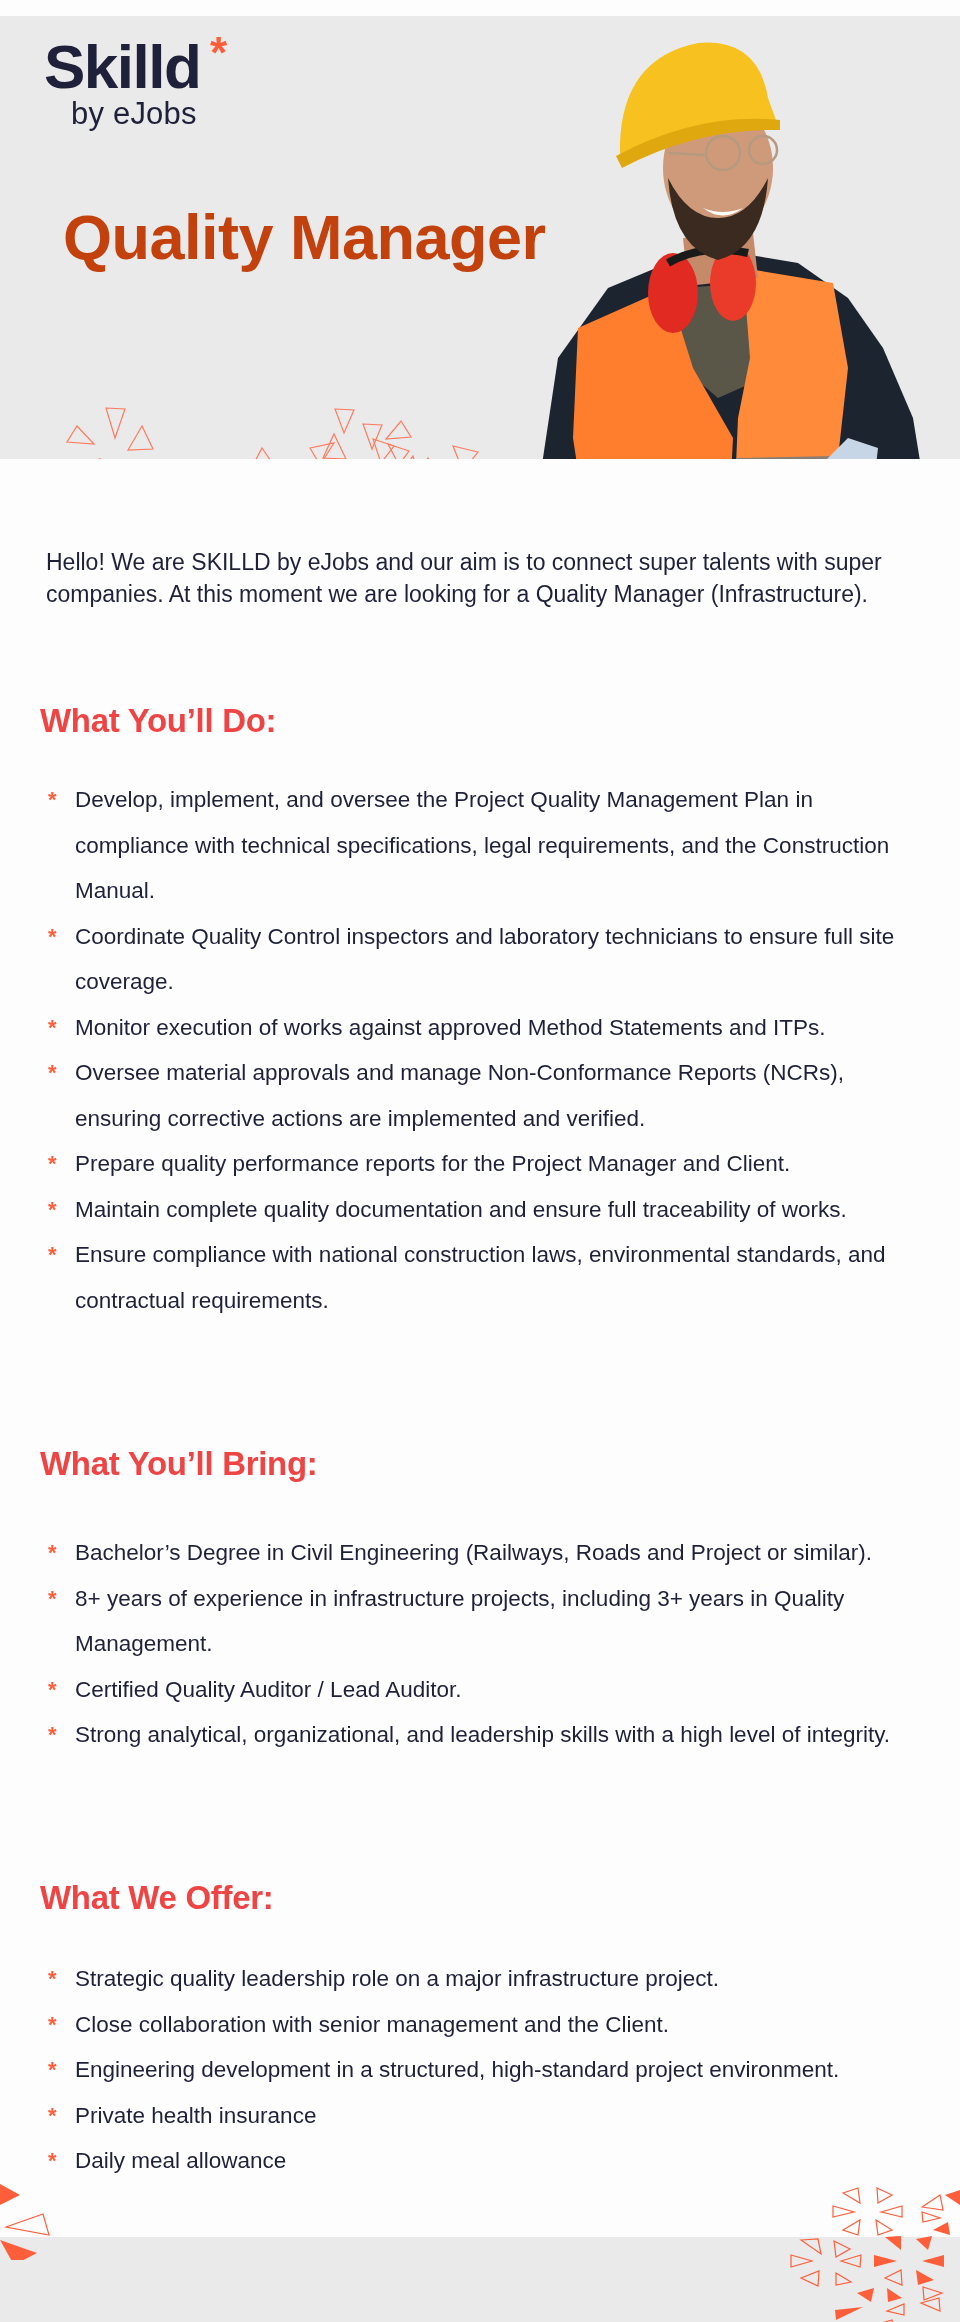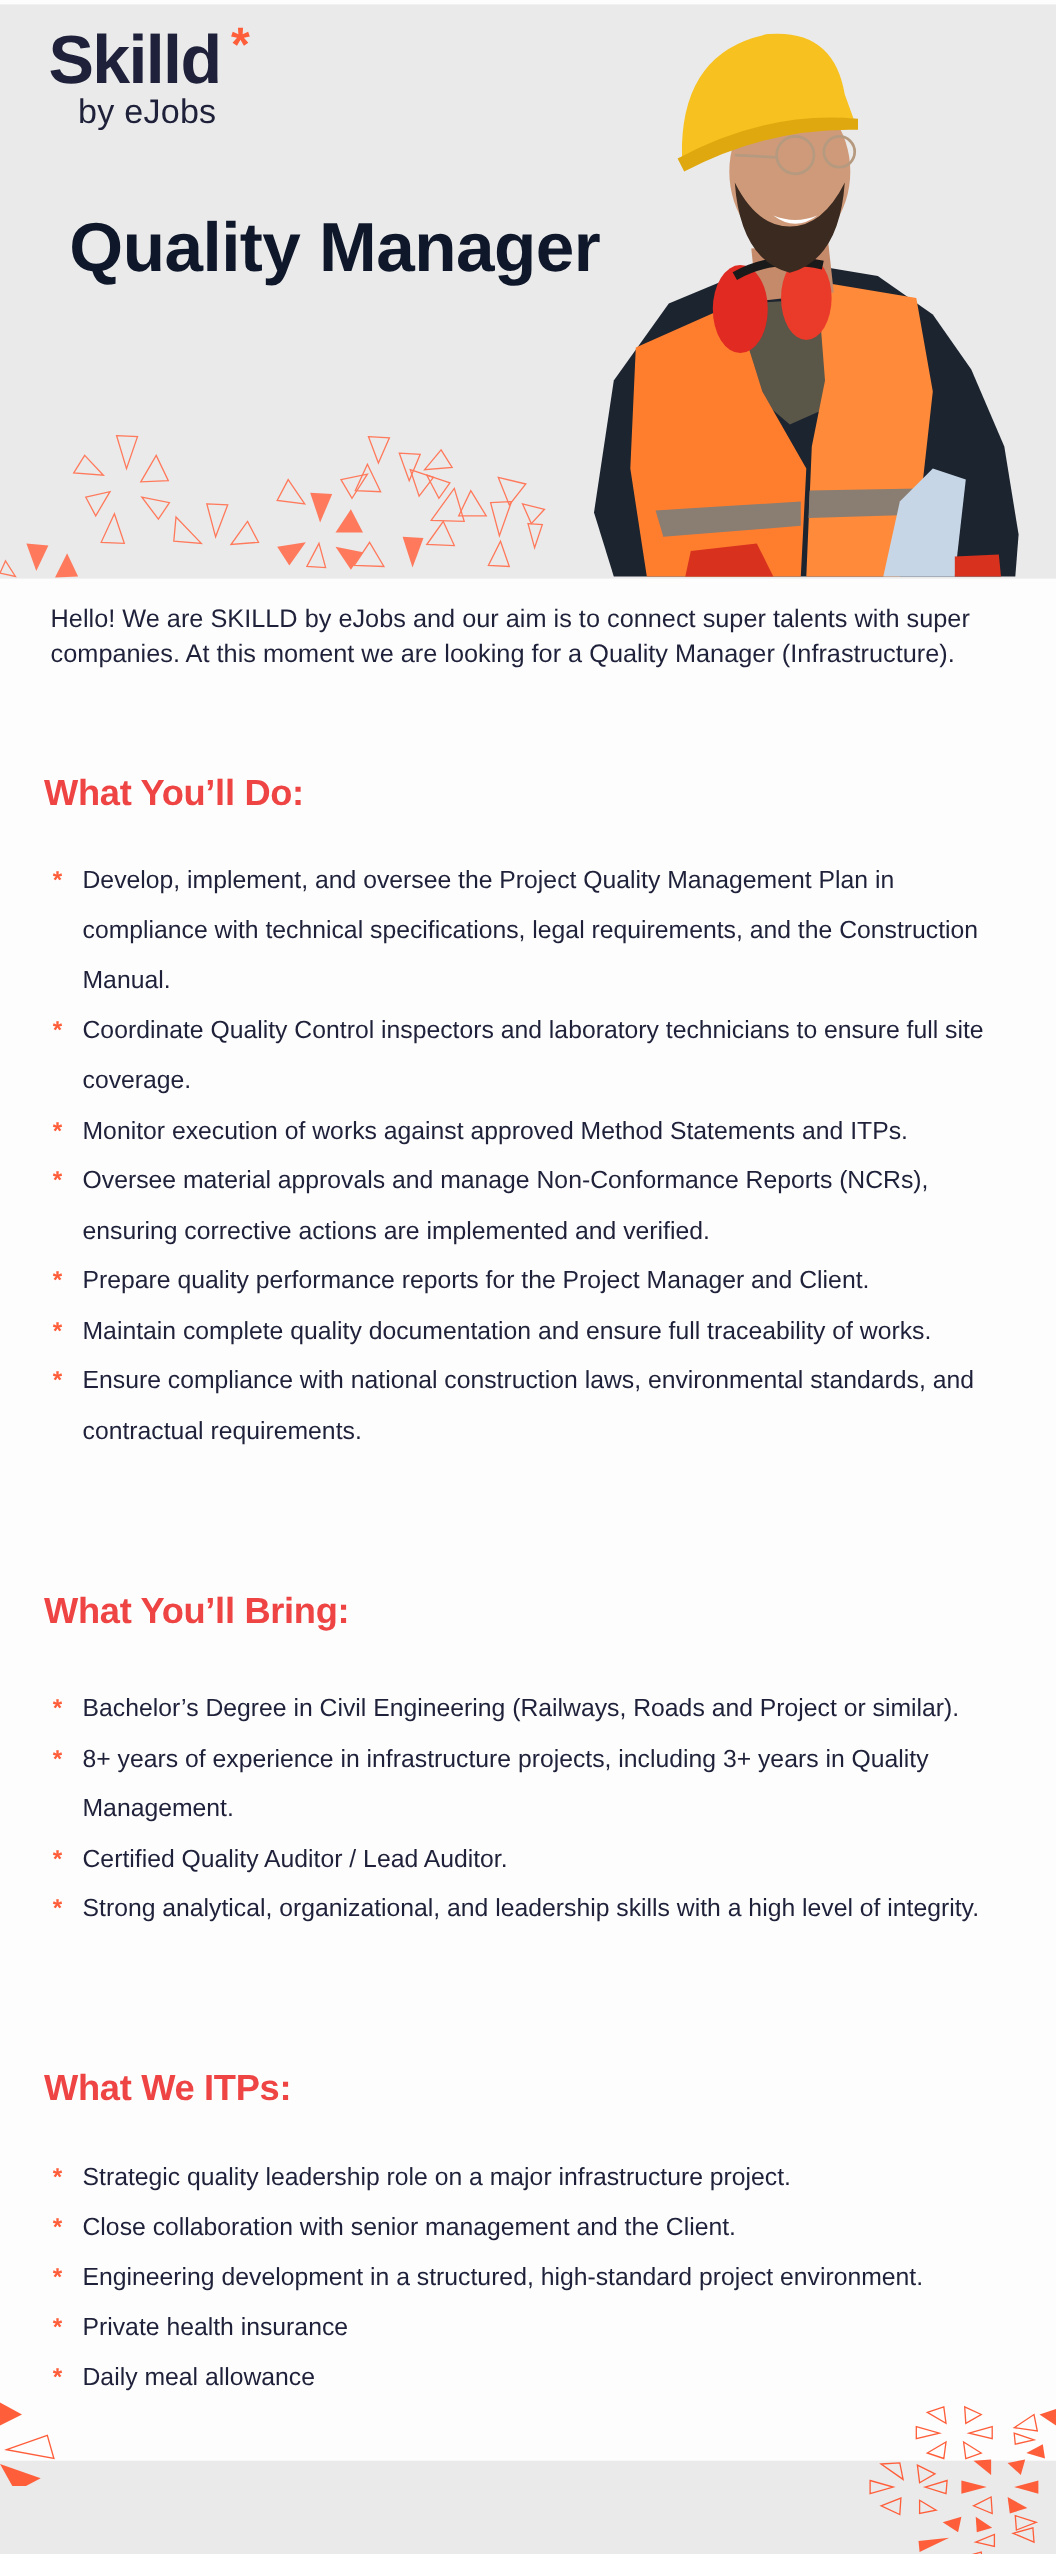--- a/index.html
+++ b/index.html
@@ -1,25 +1,25 @@
 <!DOCTYPE html>
 <html><head>
   <meta charset="utf-8">
   <style>
     * { box-sizing: border-box; margin: 0; padding: 0; }
     html, body { width: 960px; height: 2322px; background: #fdfdfd; overflow: hidden; }
     body { position: relative; font-family: "Liberation Sans", "DejaVu Sans", sans-serif; color: #1e2139; }
 
-    .hero { position: absolute; left: 0; top: 4px; width: 960px; height: 522px; background: #eaeaea; overflow: hidden; }
+    .hero { position: absolute; left: 0; top: 16px; width: 960px; height: 443px; background: #eaeaea; overflow: hidden; }
     .logo { position: absolute; left: 44px; top: 18px; }
     .logo-word { font-size: 62px; font-weight: bold; letter-spacing: -1.5px; line-height: 66px; color: #1e2139; }
     .logo-star { position: absolute; left: 166px; top: -6px; font-size: 44px; font-weight: bold; color: #ff5e3a; }
     .logo-sub { position: absolute; left: 27px; top: 62px; font-size: 31px; font-weight: normal; color: #1e2139; white-space: nowrap; letter-spacing: 0.2px; }
 
-    .hero-title { position: absolute; left: 63px; top: 186px; font-size: 63px; font-weight: bold; line-height: 70px; color: #0f172a; letter-spacing: -0.5px; }
+    .hero-title { position: absolute; left: 63px; top: 186px; font-size: 63px; font-weight: bold; line-height: 70px; color: #c2410c; letter-spacing: -0.5px; }
 
     .photo { position: absolute; left: 518px; top: 22px; width: 430px; height: 500px; }
     .tri-band { position: absolute; left: 0; top: 390px; width: 520px; height: 132px; }
 
     .content { position: absolute; left: 0; top: 522px; width: 960px; }
     .intro { position: absolute; left: 46px; top: 24px; width: 860px; font-size: 23px; line-height: 32px; color: #1e2139; }
     .intro b { font-weight: normal; }
 
     .section-title { position: absolute; left: 40px; font-size: 33px; font-weight: bold; color: #ef4444; letter-spacing: -0.3px; }
     .list { position: absolute; left: 40px; width: 890px; list-style: none; }
@@ -142,21 +142,21 @@
   </ul>
 
   <h2 class="section-title" style="top:923px;">What You’ll Bring:</h2>
   <ul class="list" style="top:1008px;">
     <li><span class="bullet">*</span><span>Bachelor’s Degree in Civil Engineering (Railways, Roads and Project or similar).</span></li>
     <li><span class="bullet">*</span><span>8+ years of experience in infrastructure projects, including 3+ years in Quality Management.</span></li>
     <li><span class="bullet">*</span><span>Certified Quality Auditor / Lead Auditor.</span></li>
     <li><span class="bullet">*</span><span>Strong analytical, organizational, and leadership skills with a high level of integrity.</span></li>
   </ul>
 
-  <h2 class="section-title" style="top:1357px;">What We ITPs:</h2>
+  <h2 class="section-title" style="top:1357px;">What We Offer:</h2>
   <ul class="list" style="top:1434px;">
     <li><span class="bullet">*</span><span>Strategic quality leadership role on a major infrastructure project.</span></li>
     <li><span class="bullet">*</span><span>Close collaboration with senior management and the Client.</span></li>
     <li><span class="bullet">*</span><span>Engineering development in a structured, high-standard project environment.</span></li>
     <li><span class="bullet">*</span><span>Private health insurance</span></li>
     <li><span class="bullet">*</span><span>Daily meal allowance</span></li>
   </ul>
 </main>
 
 <footer class="footer"></footer>

